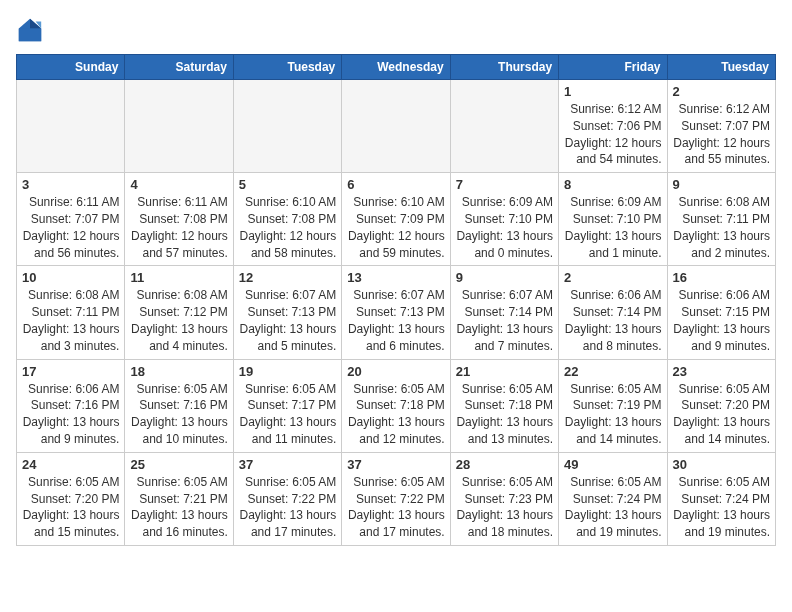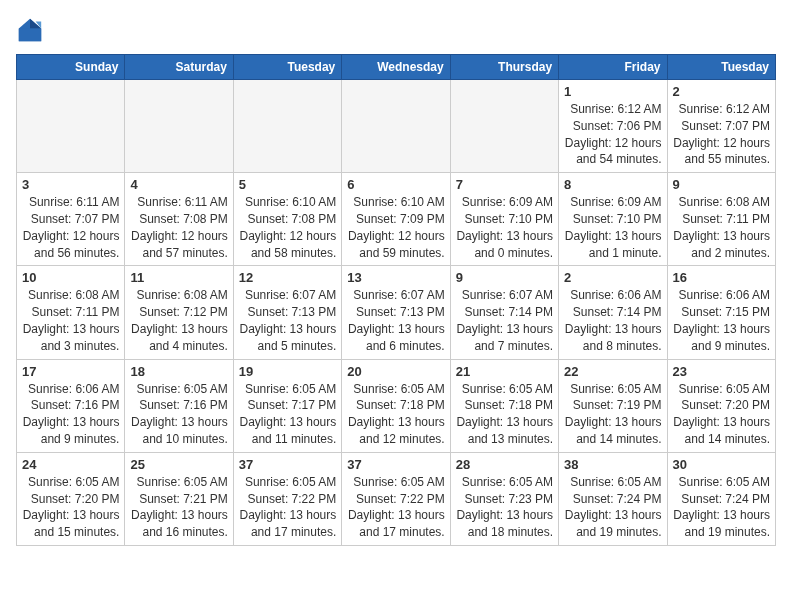--- a/index.html
+++ b/index.html
@@ -238,21 +238,21 @@
         </td>
         <td>
           <div class="day-num">37</div>
           <div class="day-info">Sunrise: 6:05 AM<br>Sunset: 7:22 PM<br>Daylight: 13 hours<br>and 17 minutes.</div>
         </td>
         <td>
           <div class="day-num">28</div>
           <div class="day-info">Sunrise: 6:05 AM<br>Sunset: 7:23 PM<br>Daylight: 13 hours<br>and 18 minutes.</div>
         </td>
         <td>
-          <div class="day-num">38</div>
+          <div class="day-num">49</div>
           <div class="day-info">Sunrise: 6:05 AM<br>Sunset: 7:24 PM<br>Daylight: 13 hours<br>and 19 minutes.</div>
         </td>
         <td>
           <div class="day-num">30</div>
           <div class="day-info">Sunrise: 6:05 AM<br>Sunset: 7:24 PM<br>Daylight: 13 hours<br>and 19 minutes.</div>
         </td>
       </tr>
     </tbody>
 </table>
 

